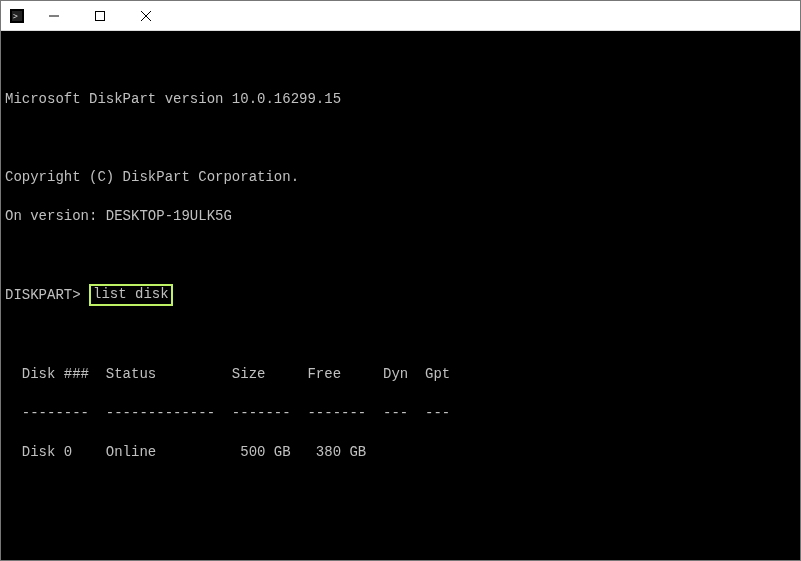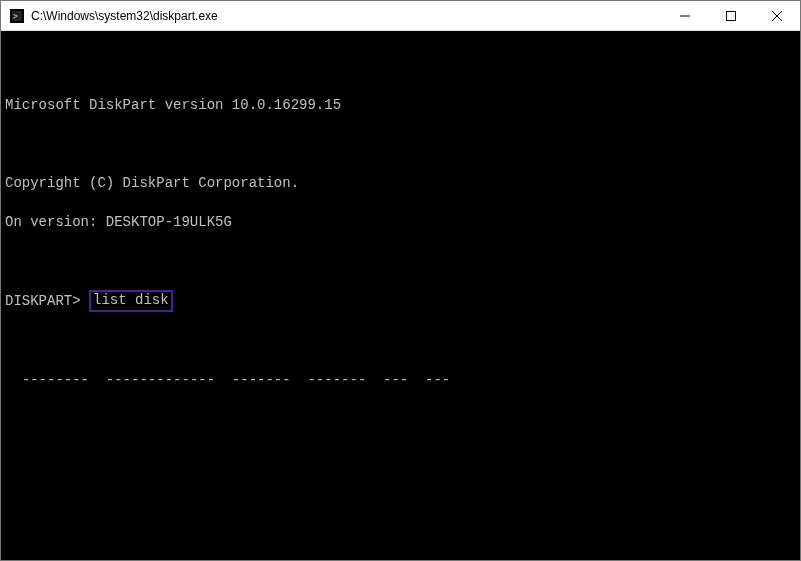--- a/index.html
+++ b/index.html
@@ -43,48 +43,47 @@
     color: #000;
   }
   .titlebar-btn svg { stroke: #000; }
   .terminal {
     flex: 1;
     background: #000;
     color: #c0c0c0;
     font-family: 'Consolas', 'Courier New', monospace;
     font-size: 14px;
     line-height: 1.4;
-    padding: 6px 4px 4px 4px;
+    padding: 0 4px 4px 4px;
     overflow: hidden;
     white-space: pre;
   }
   .terminal .line { white-space: pre; }
   .hl {
-    border: 2px solid #4c1d95;
+    border: 2px solid #bef264;
     padding: 1px 2px 3px 2px;
     display: inline-block;
     line-height: 1;
     margin-top: -2px;
     vertical-align: top;
   }
   .blank { height: 1.4em; }
 </style>
 </head>
 <body>
 
 <div class="window">
   <div class="titlebar">
     <span class="titlebar-icon">
       <svg width="14" height="14" viewBox="0 0 14 14">
         <rect x="0" y="0" width="14" height="14" fill="#000"></rect>
         <rect x="2" y="2" width="10" height="10" fill="#222"></rect>
         <text x="3" y="10" font-size="8" fill="#ccc" font-family="monospace">&gt;</text>
       </svg>
     </span>
-    <span class="titlebar-title">C:\Windows\system32\diskpart.exe</span>
     <div class="titlebar-controls">
       <div class="titlebar-btn">
         <svg width="10" height="10">
             <line x1="0" y1="5" x2="10" y2="5" stroke-width="1"></line>
           </svg>
       </div>
       <div class="titlebar-btn">
         <svg width="10" height="10">
             <rect x="0.5" y="0.5" width="9" height="9" fill="none" stroke-width="1"></rect>
           </svg>
@@ -100,21 +99,23 @@
 
   <div class="terminal">
 <div class="blank"></div>
 <div class="line">Microsoft DiskPart version 10.0.16299.15</div>
 <div class="blank"></div>
 <div class="line">Copyright (C) DiskPart Corporation.</div>
 <div class="line">On version: DESKTOP-19ULK5G</div>
 <div class="blank"></div>
 <div class="line"><span>DISKPART&gt;</span> <span class="hl">list disk</span></div>
 <div class="blank"></div>
+<div class="line">  Disk ###  Status         Size     Free     Dyn  Gpt</div>
 <div class="line">  --------  -------------  -------  -------  ---  ---</div>
+<div class="line">  Disk 0    Online          500 GB   380 GB</div>
 <div class="blank"></div>
 
 
 
 
 
 
 
 
 

